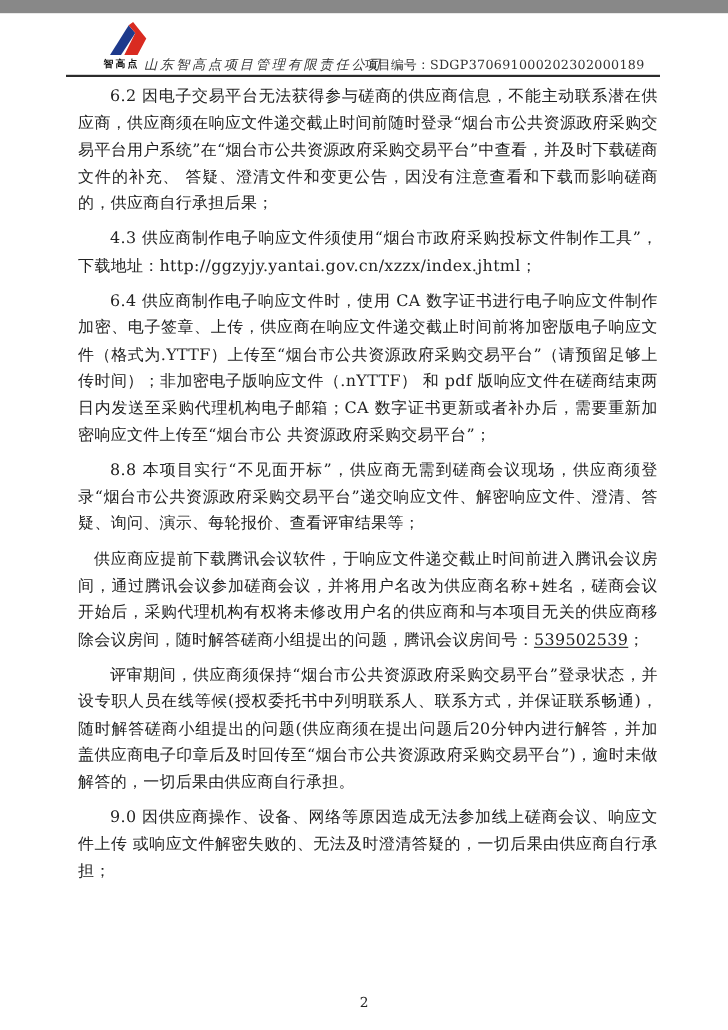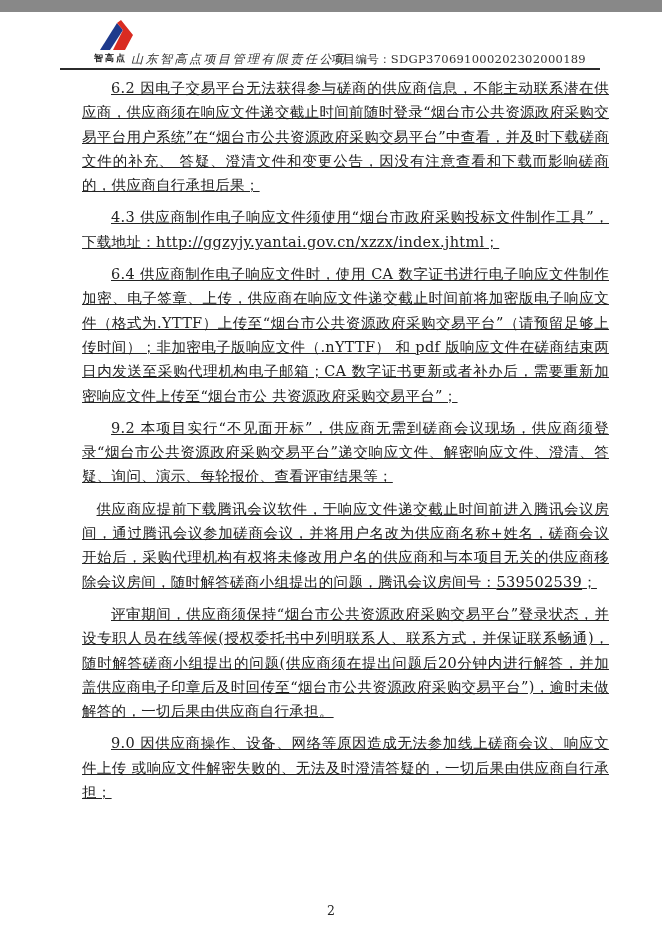--- a/index.html
+++ b/index.html
@@ -26,23 +26,23 @@
   .project-number {
     position:absolute; right:76px; top:40px;
     font-size:11.5px; letter-spacing:0.3px; color:#333333;
   }
   .header-rule {
     position:absolute; left:60px; top:56px;
     width:540px; height:2px; background:#2b2b2b;
   }
   
   .doc-body {
-    position:absolute; left:82px; top:64px; width:527px;
+    position:absolute; left:71px; top:64px; width:527px;
     font-size:14.5px; line-height:24.3px; letter-spacing:0.3px;
-    text-align:justify; text-justify:inter-ideograph;text-decoration:underline;
+    text-align:justify; text-justify:inter-ideograph;
   }
   .para { margin:0 0 8px 0; text-indent:2em; }
   .para.indent1 { text-indent:1em; }
   .underline { text-decoration:underline; text-underline-offset:2px; }
   
   .page-number {
     position:absolute; left:0; right:0; bottom:30px;
     text-align:center; font-size:12.5px; color:#222222;
   }
 </style>
@@ -57,21 +57,21 @@
   </svg>
   <div class="logo-text">智高点</div>
   <div class="company-name">山东智高点项目管理有限责任公司</div>
   <div class="project-number"><span>项目编号：</span><span>SDGP370691000202302000189</span></div>
   <div class="header-rule"></div>
 
   <div class="doc-body">
     <p class="para">6.2 因电子交易平台无法获得参与磋商的供应商信息，不能主动联系潜在供应商，供应商须在响应文件递交截止时间前随时登录“烟台市公共资源政府采购交易平台用户系统”在“烟台市公共资源政府采购交易平台”中查看，并及时下载磋商文件的补充、 答疑、澄清文件和变更公告，因没有注意查看和下载而影响磋商的，供应商自行承担后果；</p>
     <p class="para">4.3 供应商制作电子响应文件须使用“烟台市政府采购投标文件制作工具”，下载地址：http://ggzyjy.yantai.gov.cn/xzzx/index.jhtml；</p>
     <p class="para">6.4 供应商制作电子响应文件时，使用 CA 数字证书进行电子响应文件制作加密、电子签章、上传，供应商在响应文件递交截止时间前将加密版电子响应文件（格式为.YTTF）上传至“烟台市公共资源政府采购交易平台”（请预留足够上传时间）；非加密电子版响应文件（.nYTTF） 和 pdf 版响应文件在磋商结束两日内发送至采购代理机构电子邮箱；CA 数字证书更新或者补办后，需要重新加密响应文件上传至“烟台市公 共资源政府采购交易平台”；</p>
-    <p class="para">9.2 本项目实行“不见面开标”，供应商无需到磋商会议现场，供应商须登录“烟台市公共资源政府采购交易平台”递交响应文件、解密响应文件、澄清、答疑、询问、演示、每轮报价、查看评审结果等；</p>
+    <p class="para">8.8 本项目实行“不见面开标”，供应商无需到磋商会议现场，供应商须登录“烟台市公共资源政府采购交易平台”递交响应文件、解密响应文件、澄清、答疑、询问、演示、每轮报价、查看评审结果等；</p>
     <p class="para indent1"><span>供应商应提前下载腾讯会议软件，于响应文件递交截止时间前进入腾讯会议房间，通过腾讯会议参加磋商会议，并将用户名改为供应商名称+姓名，磋商会议开始后，采购代理机构有权将未修改用户名的供应商和与本项目无关的供应商移除会议房间，随时解答磋商小组提出的问题，腾讯会议房间号：</span><span class="underline">539502539</span><span>；</span></p>
     <p class="para">评审期间，供应商须保持“烟台市公共资源政府采购交易平台”登录状态，并设专职人员在线等候(授权委托书中列明联系人、联系方式，并保证联系畅通)，随时解答磋商小组提出的问题(供应商须在提出问题后20分钟内进行解答，并加盖供应商电子印章后及时回传至“烟台市公共资源政府采购交易平台”)，逾时未做解答的，一切后果由供应商自行承担。</p>
     <p class="para">9.0 因供应商操作、设备、网络等原因造成无法参加线上磋商会议、响应文件上传 或响应文件解密失败的、无法及时澄清答疑的，一切后果由供应商自行承担；</p>
   </div>
 
   <div class="page-number">2</div>
 
 </div>
 
 </body></html>

